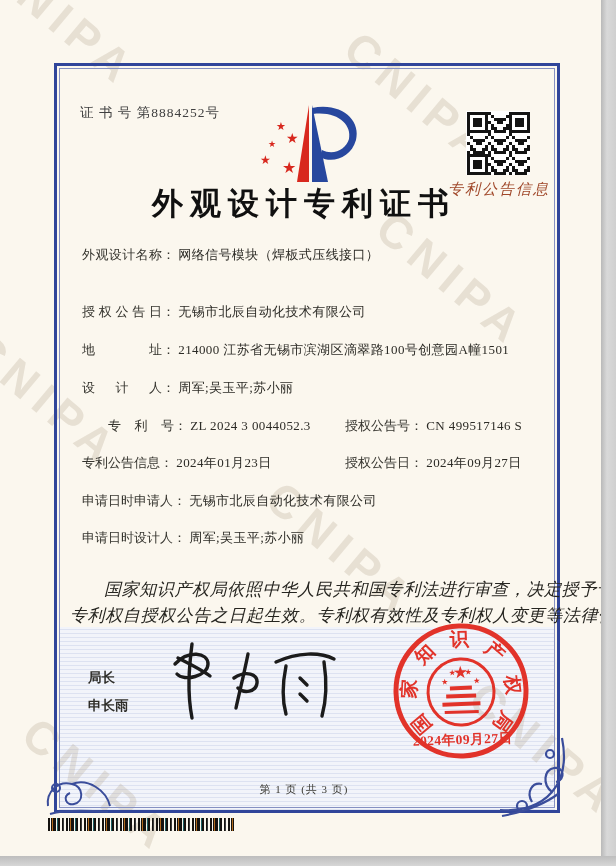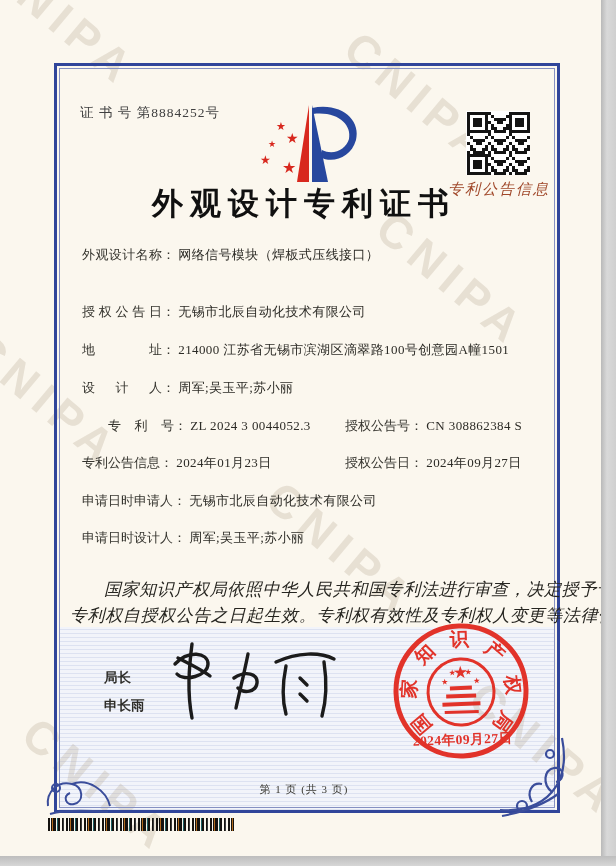--- a/index.html
+++ b/index.html
@@ -44,21 +44,21 @@
   .w-long{width:80px;}
   .w-mid{width:66px;margin-left:26px;}
   .fvalue{color:#2c2b26;letter-spacing:0.4px;}
   .col-right{left:345px;}
 
   .statement{position:absolute;left:70px;top:577px;width:480px;z-index:5;
     font-size:17px;font-style:italic;color:#262520;line-height:26px;letter-spacing:0.6px;}
   .statement .l1{text-indent:2em;white-space:nowrap;}
   .statement .l2{white-space:nowrap;}
 
-  .signer{position:absolute;left:104px;top:664px;z-index:6;
+  .signer{position:absolute;left:88px;top:664px;z-index:6;
     font-family:"Liberation Sans",sans-serif;font-weight:700;font-size:13.5px;
     color:#2e2d29;line-height:28px;}
   .sig{position:absolute;left:152px;top:628px;z-index:6;}
 
   .seal{position:absolute;left:390px;top:620px;width:142px;height:142px;z-index:7;
     opacity:0.93;transform:rotate(-2deg);}
   .ring-char{font-size:19px;font-weight:700;fill:#e1251b;text-anchor:middle;
     dominant-baseline:middle;font-family:"Liberation Serif",serif;}
   .seal-date{font-size:13.5px;font-weight:700;fill:#e1251b;text-anchor:middle;
     font-family:"Liberation Serif",serif;letter-spacing:0.5px;}
@@ -362,21 +362,21 @@
   <div class="row" style="top:379px">
     <span class="flabel w-long">设计人</span><span>：</span>
     <span class="fvalue">周军;吴玉平;苏小丽</span>
   </div>
   <div class="row" style="top:417px">
     <span class="flabel w-mid">专利号</span><span>：</span>
     <span class="fvalue">ZL 2024 3 0044052.3</span>
   </div>
   <div class="row col-right" style="top:417px">
     <span class="flabel">授权公告号</span><span>：</span>
-    <span class="fvalue">CN 308862384 S</span>
+    <span class="fvalue">CN 499517146 S</span>
   </div>
   <div class="row" style="top:454px">
     <span class="flabel w-mid2">专利公告信息</span><span>：</span>
     <span class="fvalue">2024年01月23日</span>
   </div>
   <div class="row col-right" style="top:454px">
     <span class="flabel">授权公告日</span><span>：</span>
     <span class="fvalue">2024年09月27日</span>
   </div>
   <div class="row" style="top:492px">

